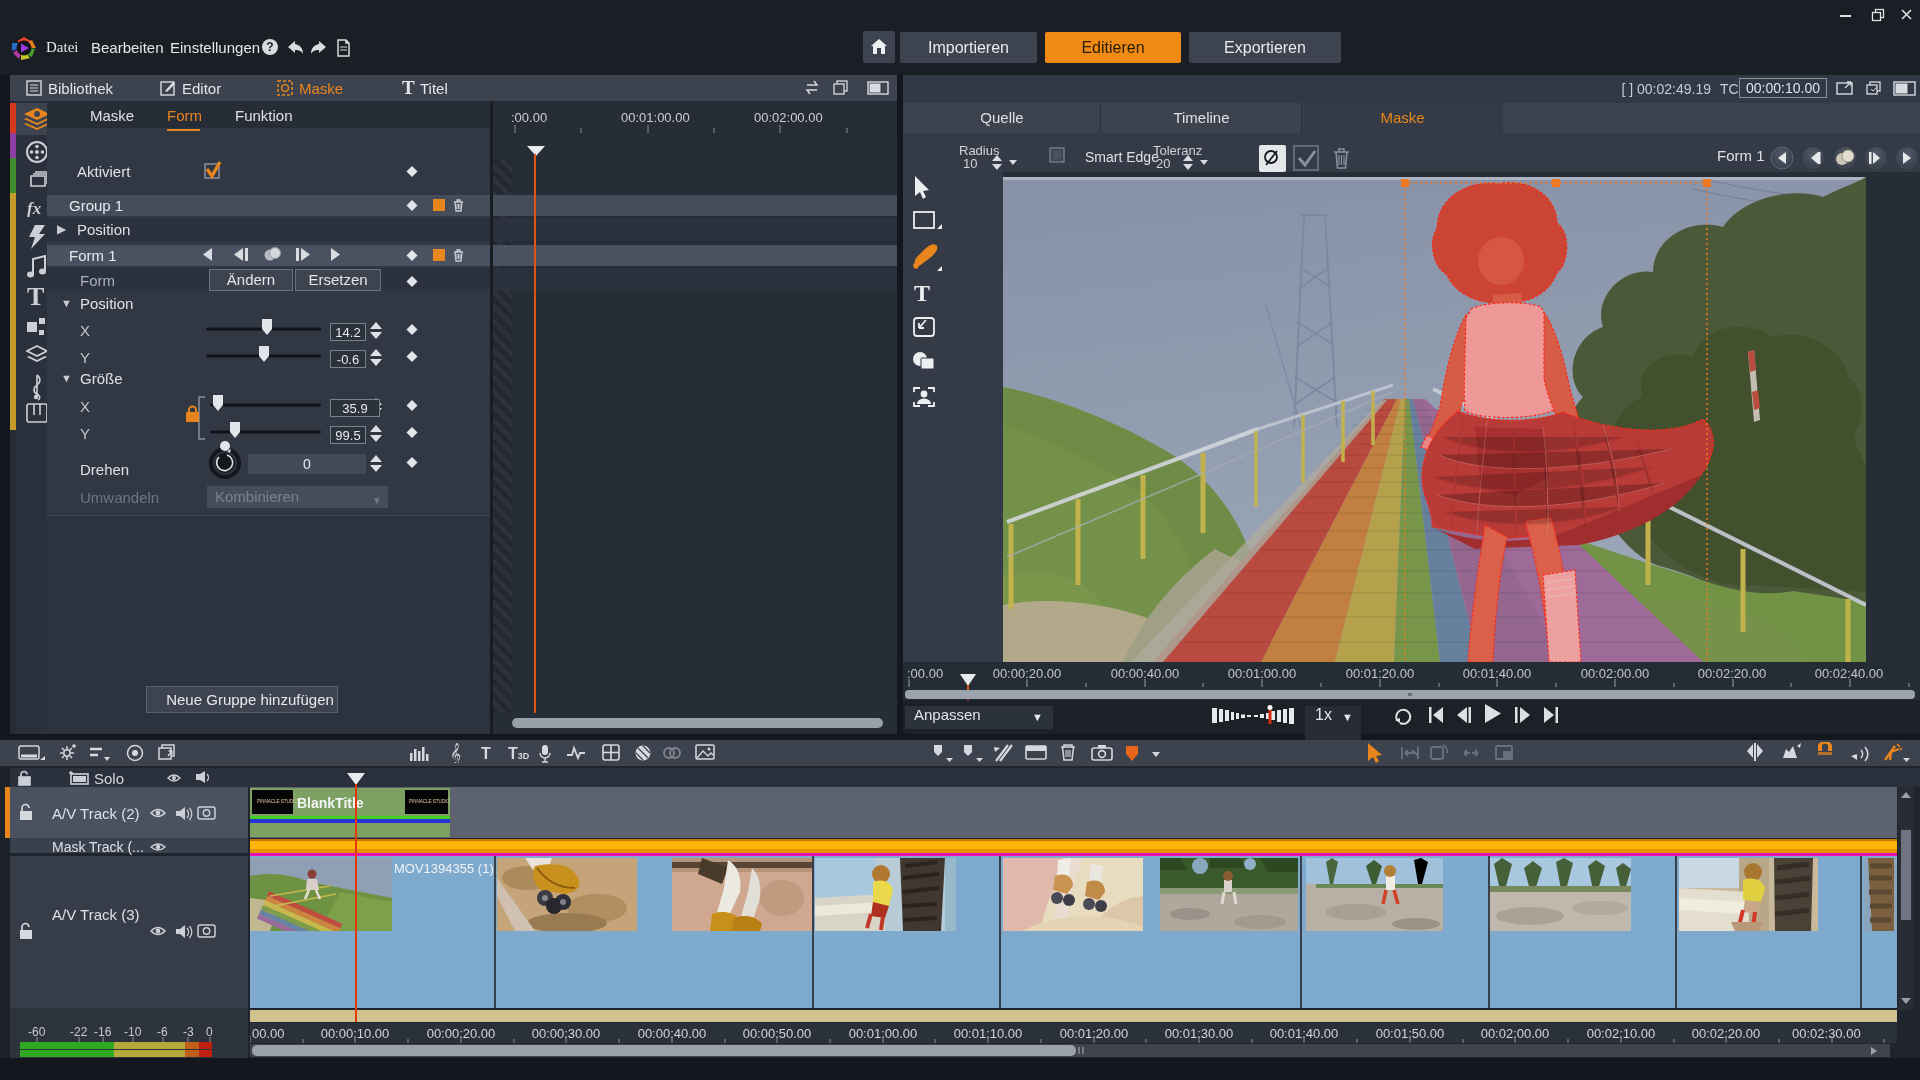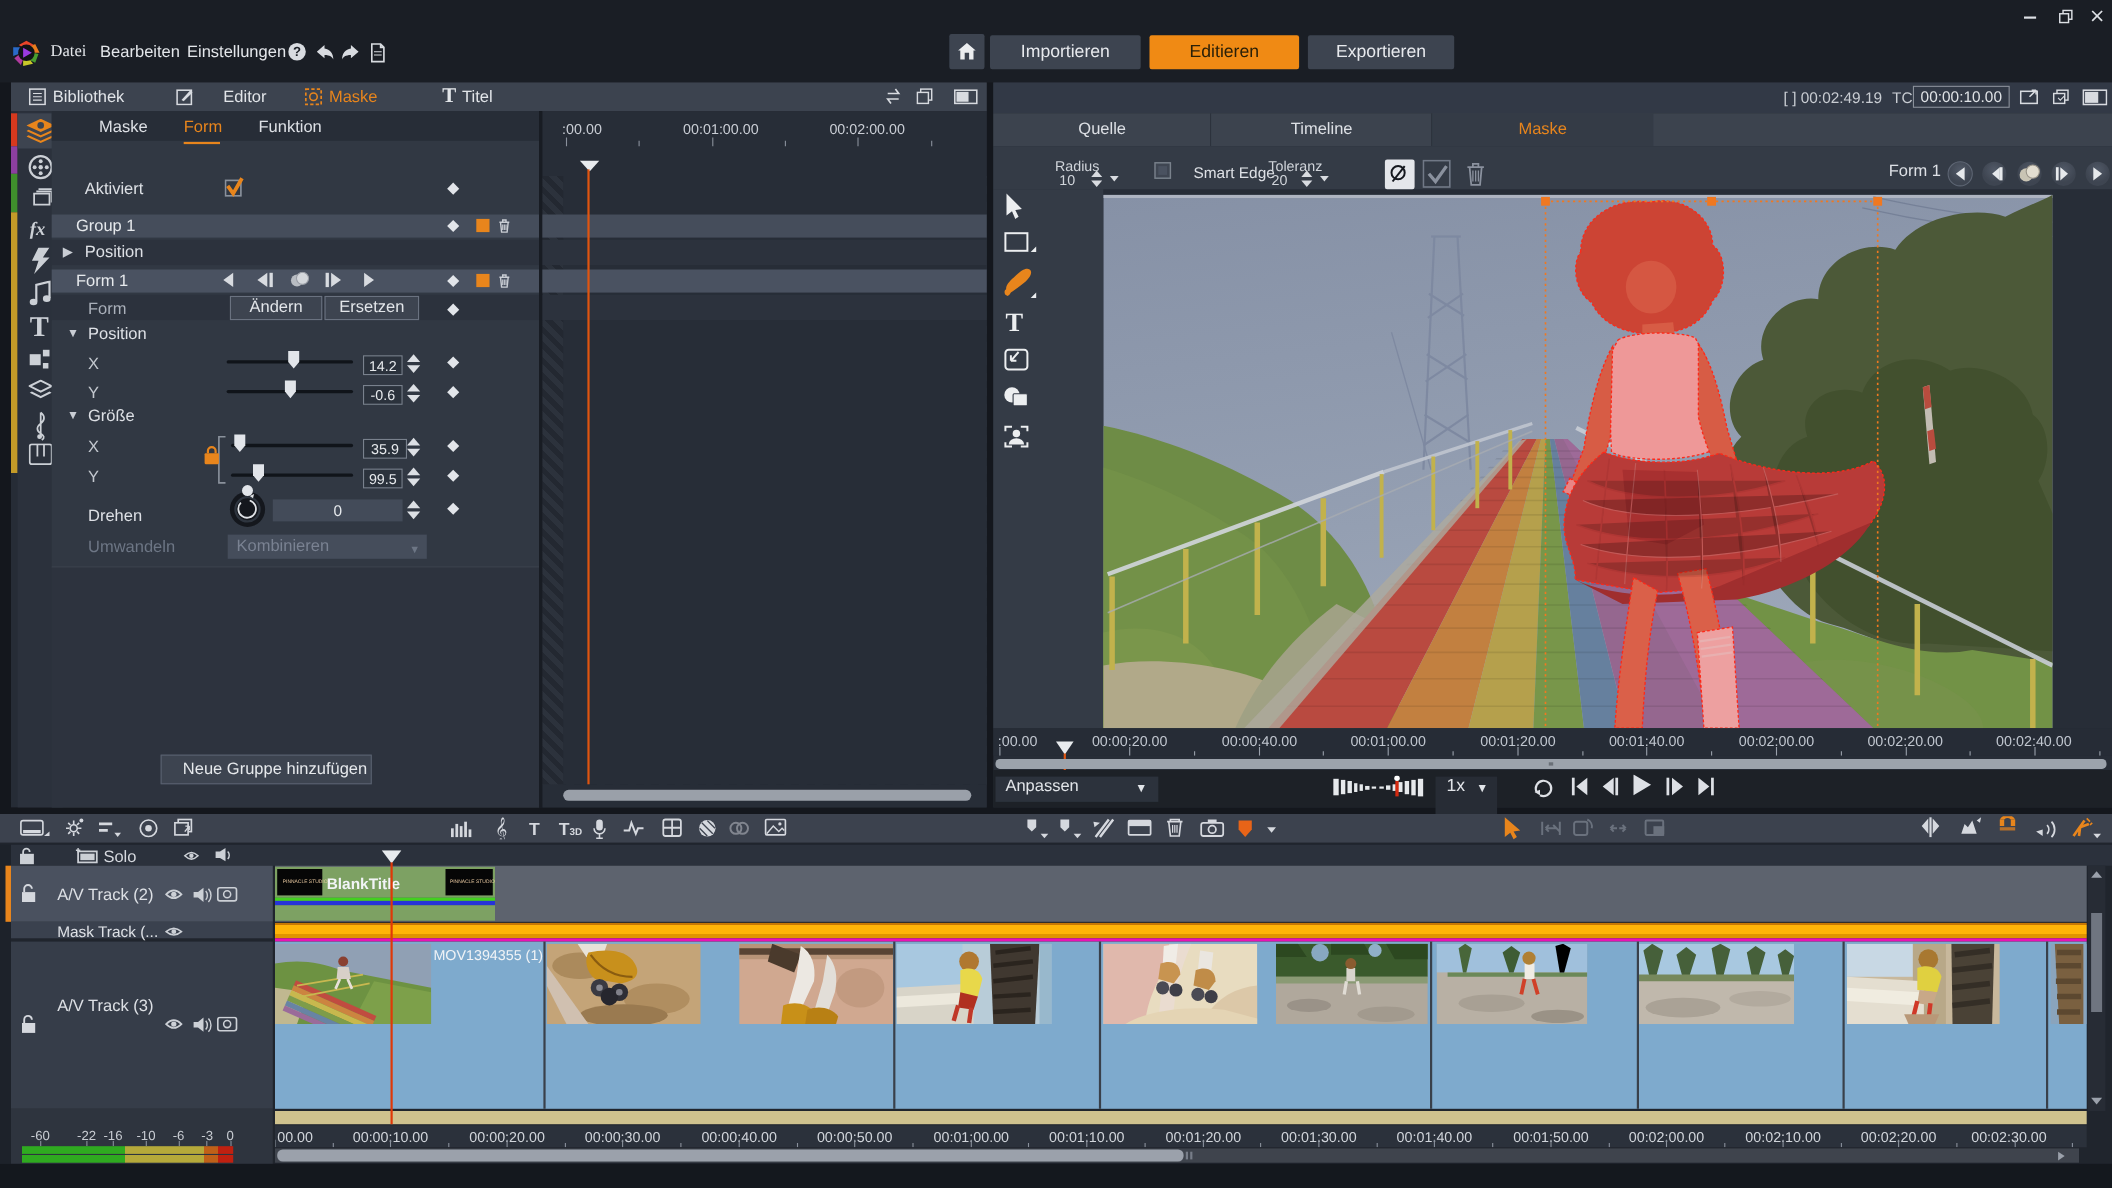--- a/index.html
+++ b/index.html
@@ -49,37 +49,37 @@
     <line x1="78" y1="9" x2="85" y2="9" stroke="#d8dbe0"></line>
       <line x1="78" y1="12" x2="85" y2="12" stroke="#d8dbe0"></line>
   </svg>
 
   <div class="abs" style="left:863px;top:31px;width:32px;height:32px;background:#3d4450;border-radius:2px;"></div>
   <svg class="abs" style="left:870px;top:38px;" width="18" height="18" viewBox="0 0 18 18">
       <path d="M9 1 L17 8 L15 8 L15 16 L11 16 L11 10 L7 10 L7 16 L3 16 L3 8 L1 8 Z" fill="#eceef0"></path>
     </svg>
   <div class="abs" style="left:900px;top:32px;width:137px;height:31px;background:#3d4450;border-radius:2px;font-size:16px;text-align:center;line-height:31px;color:#e8eaee;">Importieren</div>
   <div class="abs" style="left:1045px;top:32px;width:136px;height:31px;background:#f08a14;border-radius:2px;font-size:16px;text-align:center;line-height:31px;color:#2a2008;">Editieren</div>
-  <div class="abs" style="left:1189px;top:32px;width:133px;height:31px;background:#3d4450;border-radius:2px;font-size:16px;text-align:center;line-height:31px;color:#e8eaee;">Exportieren</div>
+  <div class="abs" style="left:1189px;top:32px;width:152px;height:31px;background:#3d4450;border-radius:2px;font-size:16px;text-align:center;line-height:31px;color:#e8eaee;">Exportieren</div>
 
   <div class="abs" id="leftpanel" style="left:10px;top:75px;width:887px;height:659px;background:#262c36;">
 
     <div class="abs" style="left:0;top:0;width:887px;height:26px;background:#3c434f;"></div>
     <svg class="abs" style="left:16px;top:5px" width="16" height="16" viewBox="0 0 16 16">
         <rect x="1" y="1" width="14" height="14" fill="none" stroke="#d8dbe0" stroke-width="1.4"></rect>
         <line x1="4" y1="5" x2="12" y2="5" stroke="#d8dbe0"></line>
         <line x1="4" y1="8" x2="12" y2="8" stroke="#d8dbe0"></line>
         <line x1="4" y1="11" x2="12" y2="11" stroke="#d8dbe0"></line>
       </svg>
     <div class="abs" style="left:38px;top:5px;font-size:15px;color:#e2e5e9;">Bibliothek</div>
     <svg class="abs" style="left:150px;top:5px" width="16" height="16" viewBox="0 0 16 16">
         <rect x="1" y="2" width="13" height="13" fill="none" stroke="#d8dbe0" stroke-width="1.4"></rect>
         <path d="M5 11 L13 2 L15 4 L7 12 Z" fill="#d8dbe0"></path>
       </svg>
-    <div class="abs" style="left:172px;top:5px;font-size:15px;color:#e2e5e9;margin-left:21px;">Editor</div>
+    <div class="abs" style="left:172px;top:5px;font-size:15px;color:#e2e5e9;">Editor</div>
     <svg class="abs" style="left:267px;top:5px" width="16" height="16" viewBox="0 0 16 16">
         <rect x="1" y="1" width="14" height="14" fill="none" stroke="#e8851c" stroke-width="1.6" stroke-dasharray="3 2"></rect>
         <circle cx="8" cy="8" r="3.4" fill="none" stroke="#e8851c" stroke-width="1.4"></circle>
       </svg>
     <div class="abs" style="left:289px;top:5px;font-size:15px;color:#e8851c;">Maske</div>
     <div class="abs" style="left:392px;top:2px;font-size:19px;color:#e2e5e9;font-weight:bold;font-family:'Liberation Serif',serif;">T</div>
     <div class="abs" style="left:410px;top:5px;font-size:15px;color:#e2e5e9;">Titel</div>
 
     <div class="abs" style="left:0;top:28px;width:6px;height:30px;background:#d6391e;"></div>
     <div class="abs" style="left:0;top:58px;width:6px;height:25px;background:#8c3fa0;"></div>
@@ -267,21 +267,21 @@
             <path d="M323 231 l6 7 l6 -7 Z"></path>
           </g>
         <use href="#spin" y="27"></use>
         <use href="#spin" y="76"></use>
         <use href="#spin" y="103"></use>
         <use href="#spin" y="133"></use>
       </g>
     </svg>
     <div class="abs" style="left:320px;top:248px;width:36px;height:18px;border:1px solid #79818d;background:#2b323c;font-size:13px;color:#e6e9ec;text-align:center;line-height:17px;">14.2</div>
     <div class="abs" style="left:320px;top:275px;width:36px;height:18px;border:1px solid #79818d;background:#2b323c;font-size:13px;color:#e6e9ec;text-align:center;line-height:17px;">-0.6</div>
-    <div class="abs" style="left:320px;top:324px;width:40px;height:18px;border:1px solid #79818d;background:#2b323c;font-size:13px;color:#e6e9ec;text-align:center;line-height:17px;">35.9</div>
+    <div class="abs" style="left:320px;top:324px;width:50px;height:18px;border:1px solid #79818d;background:#2b323c;font-size:13px;color:#e6e9ec;text-align:center;line-height:17px;">35.9</div>
     <div class="abs" style="left:320px;top:351px;width:36px;height:18px;border:1px solid #79818d;background:#2b323c;font-size:13px;color:#e6e9ec;text-align:center;line-height:17px;">99.5</div>
     <div class="abs" style="left:238px;top:379px;width:118px;height:20px;background:#434b59;font-size:14px;color:#e6e9ec;text-align:center;line-height:20px;">0</div>
     <div class="abs" style="left:37px;top:440px;width:443px;height:1px;background:#3e4550;"></div>
     <div class="abs" style="left:37px;top:441px;width:443px;height:218px;background:#2d333e;"></div>
     <div class="abs" style="left:136px;top:611px;width:192px;height:27px;background:#3d4450;border:1px solid #596170;font-size:15px;text-align:center;line-height:25px;color:#e6e9ec;padding-left:16px;">Neue Gruppe hinzufügen</div>
 
     <div class="abs" style="left:502px;top:643px;width:371px;height:10px;background:#9aa0a9;border-radius:5px;"></div>
   </div>
 
   <svg class="abs" style="left:805px;top:80px" width="90" height="16" viewBox="0 0 90 16">

